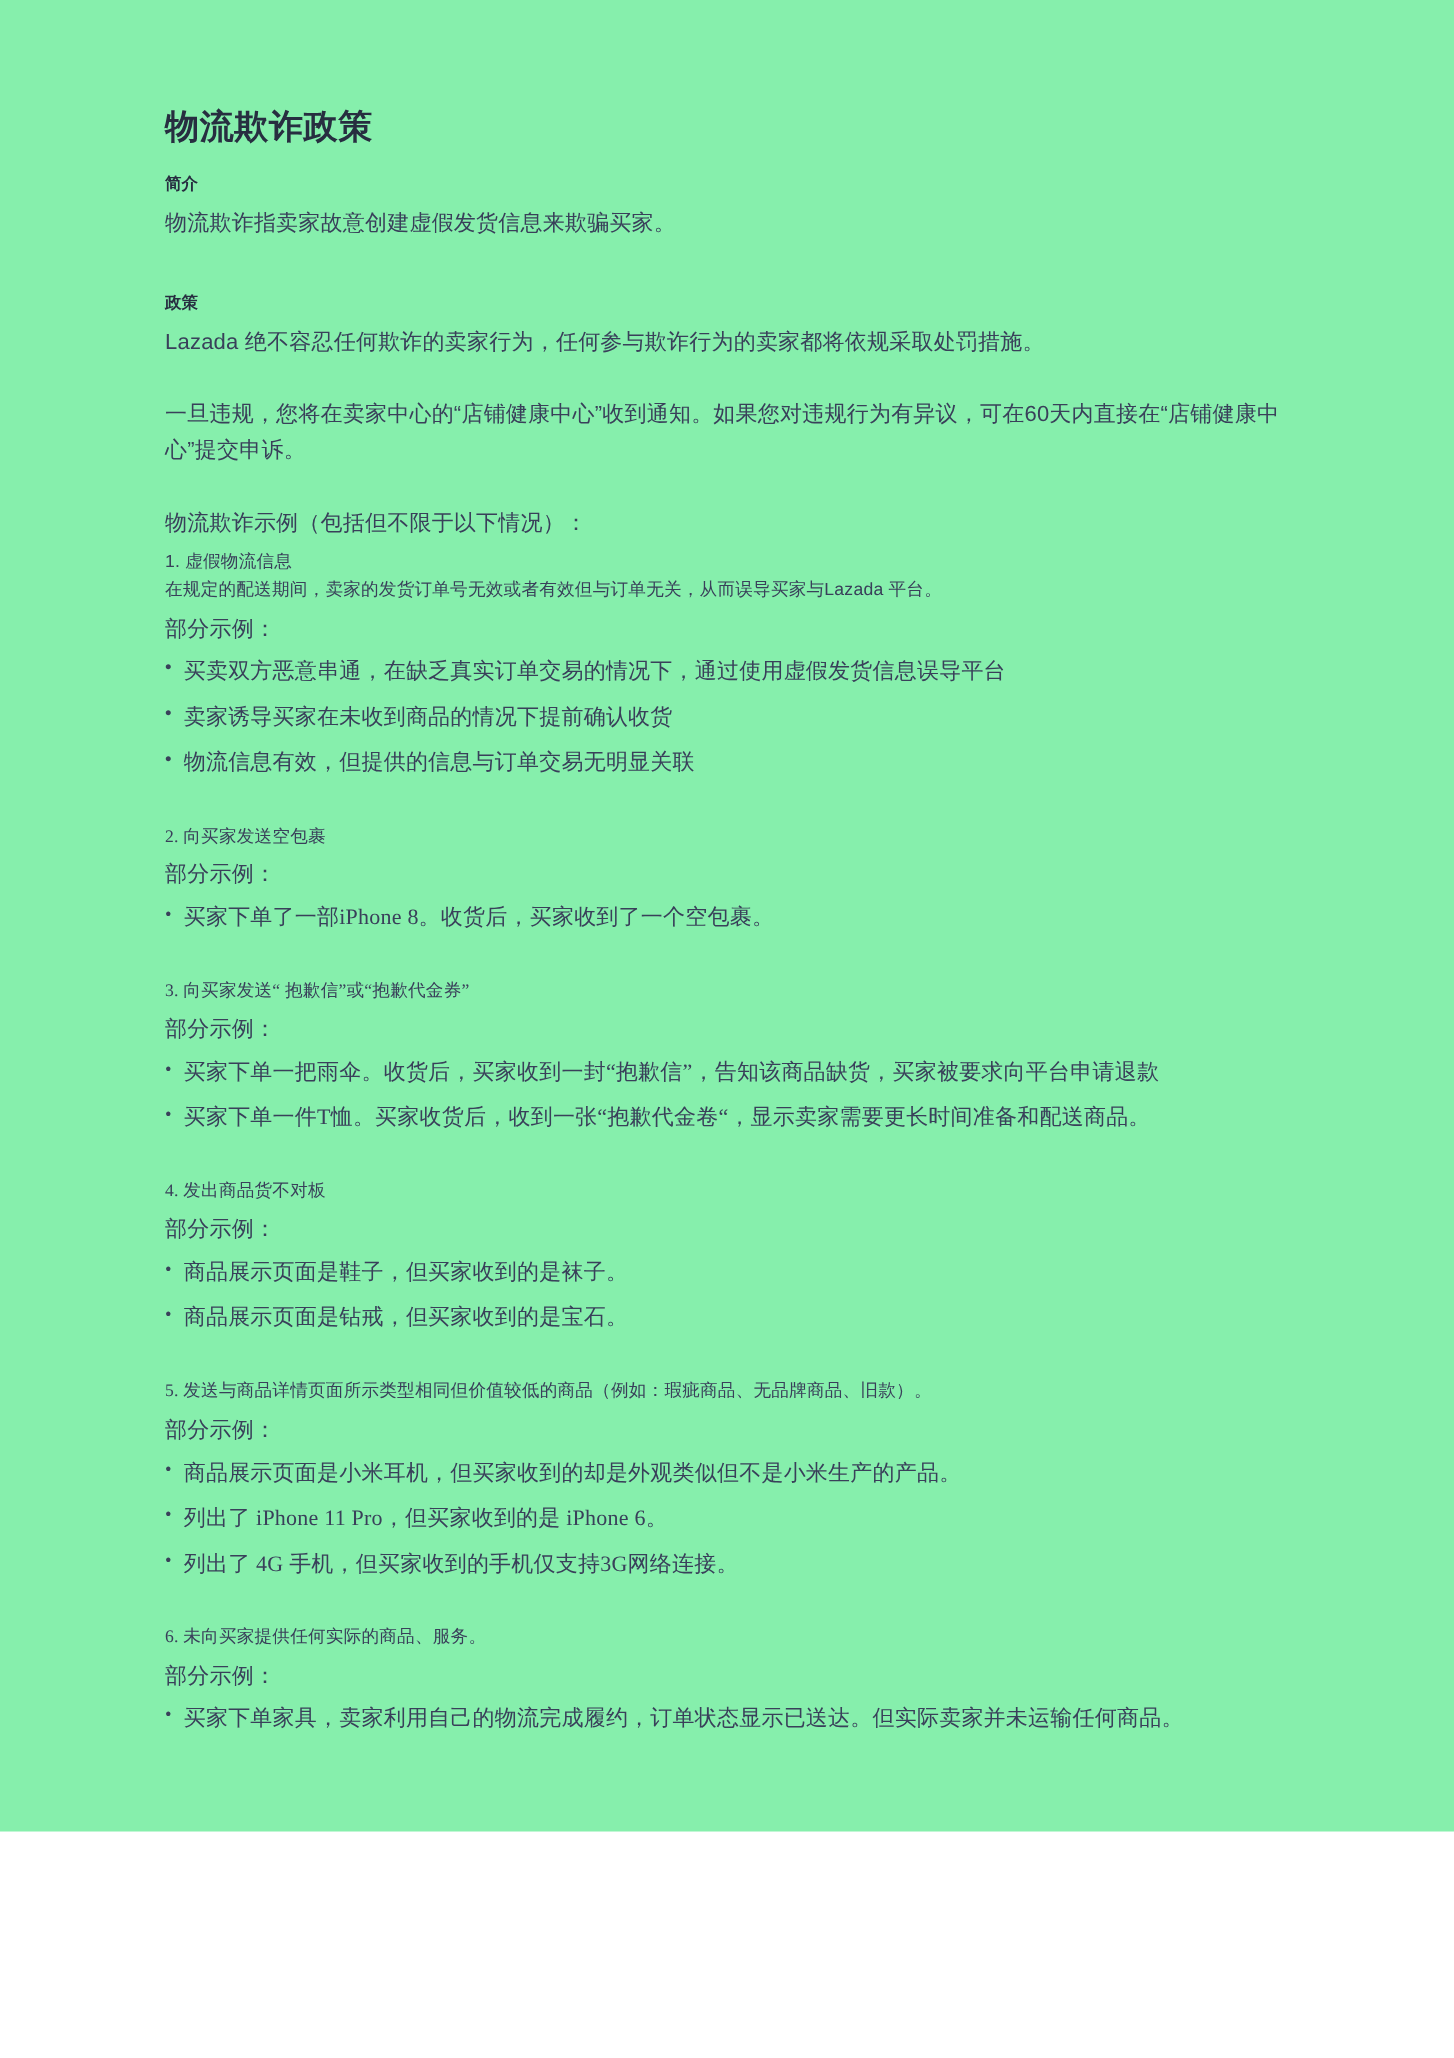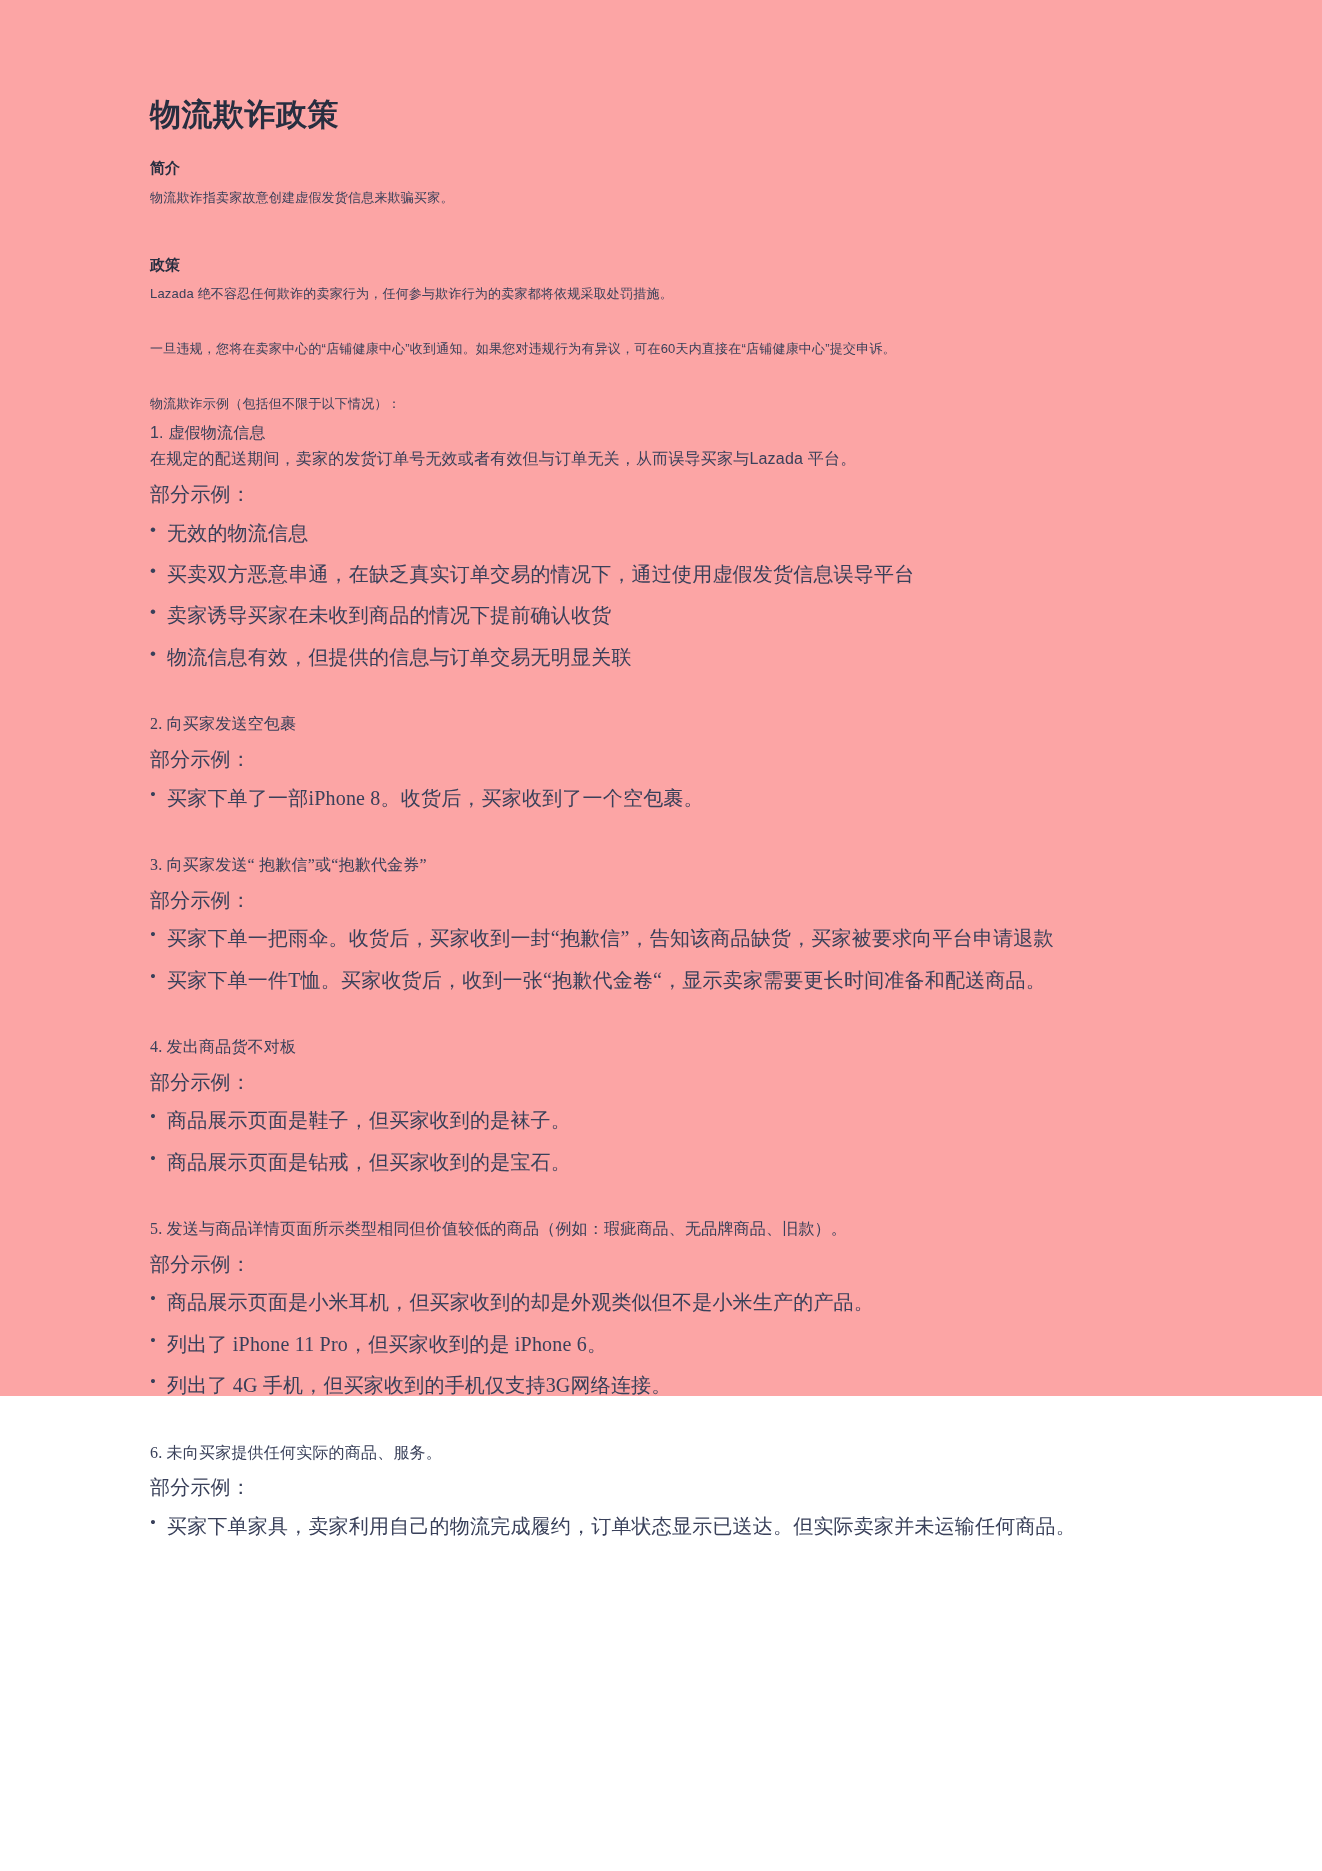--- a/index.html
+++ b/index.html
@@ -11,22 +11,22 @@
   body {
     width: 1322px;
     height: 1871px;
     font-family: "Liberation Sans", "DejaVu Sans", sans-serif;
     color: #2b3245;
     -webkit-font-smoothing: antialiased;
   }
   .page {
     position: relative;
     width: 1322px;
-    height: 1396px;
-    background: #fca5a5;
+    height: 1665px;
+    background: #86efac;
     box-sizing: border-box;
     padding: 96px 150px 0 150px;
   }
   .doc {
     width: 1022px;
   }
   h1.doc-title {
     font-size: 31px;
     font-weight: bold;
     letter-spacing: 0.5px;
@@ -35,21 +35,21 @@
     color: #272e40;
   }
   h2.section-heading {
     font-size: 15px;
     font-weight: bold;
     margin: 0 0 8px 0;
     line-height: 1.45;
     color: #272e40;
   }
   .para {
-    font-size: 13px;
+    font-size: 20px;
     line-height: 1.62;
     margin: 0;
     color: #39405a;
     letter-spacing: 0.2px;
   }
   .gap-md { height: 34px; }
   .gap-lg { height: 46px; }
   .item-title {
     font-size: 16px;
     line-height: 1.62;
@@ -113,21 +113,20 @@
 
     <div class="gap-md"></div>
 
     <p class="para">物流欺诈示例（包括但不限于以下情况）：</p>
 
     <div class="numbered-block" style="margin-top:6px;">
       <p class="item-title">1. 虚假物流信息</p>
       <p class="item-title">在规定的配送期间，卖家的发货订单号无效或者有效但与订单无关，从而误导买家与Lazada 平台。</p>
       <p class="sub-label">部分示例：</p>
       <ul class="bullets">
-        <li>无效的物流信息</li>
         <li>买卖双方恶意串通，在缺乏真实订单交易的情况下，通过使用虚假发货信息误导平台</li>
         <li>卖家诱导买家在未收到商品的情况下提前确认收货</li>
         <li>物流信息有效，但提供的信息与订单交易无明显关联</li>
       </ul>
     </div>
 
     <div class="numbered-block">
       <p class="item-title">2. 向买家发送空包裹</p>
       <p class="sub-label">部分示例：</p>
       <ul class="bullets">

